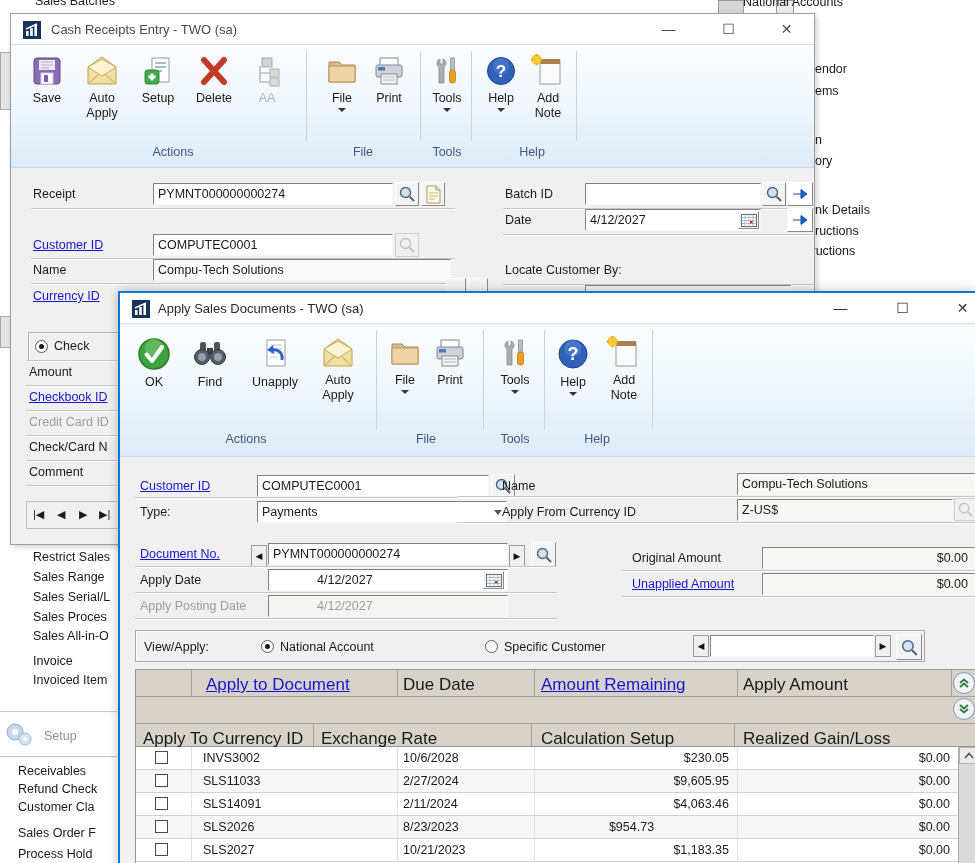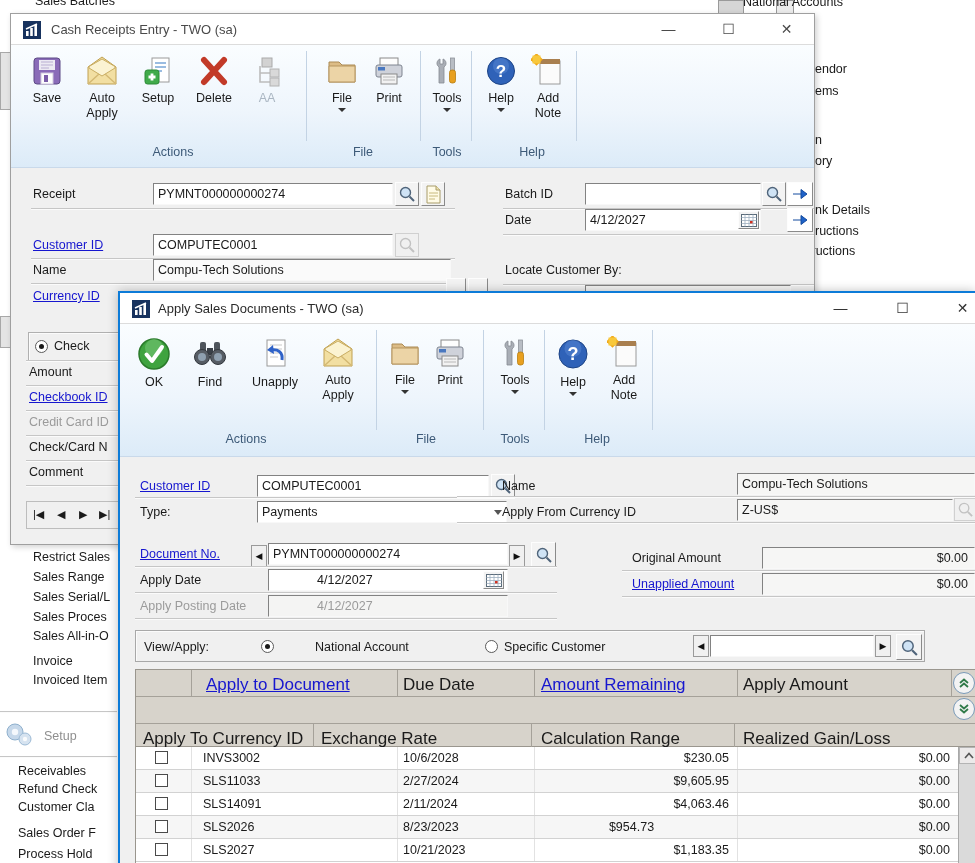--- a/index.html
+++ b/index.html
@@ -552,21 +552,21 @@
     <div class="fld right" style="left:642px; top:280px; width:213px; background:#f6f6f5;">$0.00</div>
     <div class="sep-h" style="left:502px; top:303px; width:353px;"></div>
 
     <div class="txt gray" style="left:20px; top:306px;">Apply Posting Date</div>
     <div class="fld ro gray" style="left:148px; top:302px; width:240px; padding-left:48px; color:#9b9b9b;">4/12/2027</div>
     <div class="sep-h" style="left:15px; top:325px; width:422px;"></div>
 
     <div class="abs" style="left:15px; top:337px; width:790px; height:32px; border:1px solid #a8a8a8; box-shadow:inset 1px 1px 0 #fbfbfb; background:#f0f0f0;">
       <span class="txt" style="left:8px; top:9px;">View/Apply:</span>
       <span class="radio sel" style="left:125px; top:9px;"></span>
-      <span class="txt" style="left:144px; top:9px;margin-left:35px;">National Account</span>
+      <span class="txt" style="left:144px; top:9px;">National Account</span>
       <span class="radio" style="left:349px; top:9px;"></span>
       <span class="txt" style="left:368px; top:9px;">Specific Customer</span>
       <span class="spin" style="left:557px; top:4px;">◀</span>
       <span class="fld" style="left:574px; top:4px; width:164px;"></span>
       <span class="spin" style="left:739px; top:4px;">▶</span>
       <span class="btn3d" style="left:760px; top:3px; width:26px; height:26px;">
         <span>
             <svg width="19" height="19" viewBox="0 0 18 18">
           <circle cx="7.5" cy="7.5" r="5" fill="#cfe3f5" stroke="#4f647a" stroke-width="1.4"></circle>
               <line x1="11.5" y1="11.5" x2="16" y2="16" stroke="#4f647a" stroke-width="2"></line>
@@ -585,21 +585,21 @@
           <span class="gh-vline" style="left:261px;"></span>
         <span class="gh-vline" style="left:398px;"></span>
           <span class="gh-vline" style="left:601px;"></span>
           <span class="gh-vline" style="left:815px;"></span>
       </div>
       <div class="gh-hline" style="top:26px;"></div>
       <div class="gh-hline" style="top:53px;"></div>
       <div class="gh-row" style="top:54px;">
         <span class="gh-cell" style="left:7px;">Apply To Currency ID</span>
         <span class="gh-cell" style="left:185px;">Exchange Rate</span>
-        <span class="gh-cell" style="left:405px;">Calculation Range</span>
+        <span class="gh-cell" style="left:405px;">Calculation Setup</span>
         <span class="gh-cell" style="left:607px;">Realized Gain/Loss</span>
         <span class="gh-vline" style="left:177px;"></span>
           <span class="gh-vline" style="left:395px;"></span>
           <span class="gh-vline" style="left:598px;"></span>
       </div>
       <div class="btn3d" style="left:817px; top:2px; width:22px; height:22px; border-radius:50%; border-color:#7a9ab8;">
         <span>
             <svg width="14" height="14" viewBox="0 0 14 14">
           <path d="M3 7 L7 3.5 L11 7 M3 11 L7 7.5 L11 11" stroke="#2f7a48" stroke-width="1.8" fill="none"></path>
             </svg>

